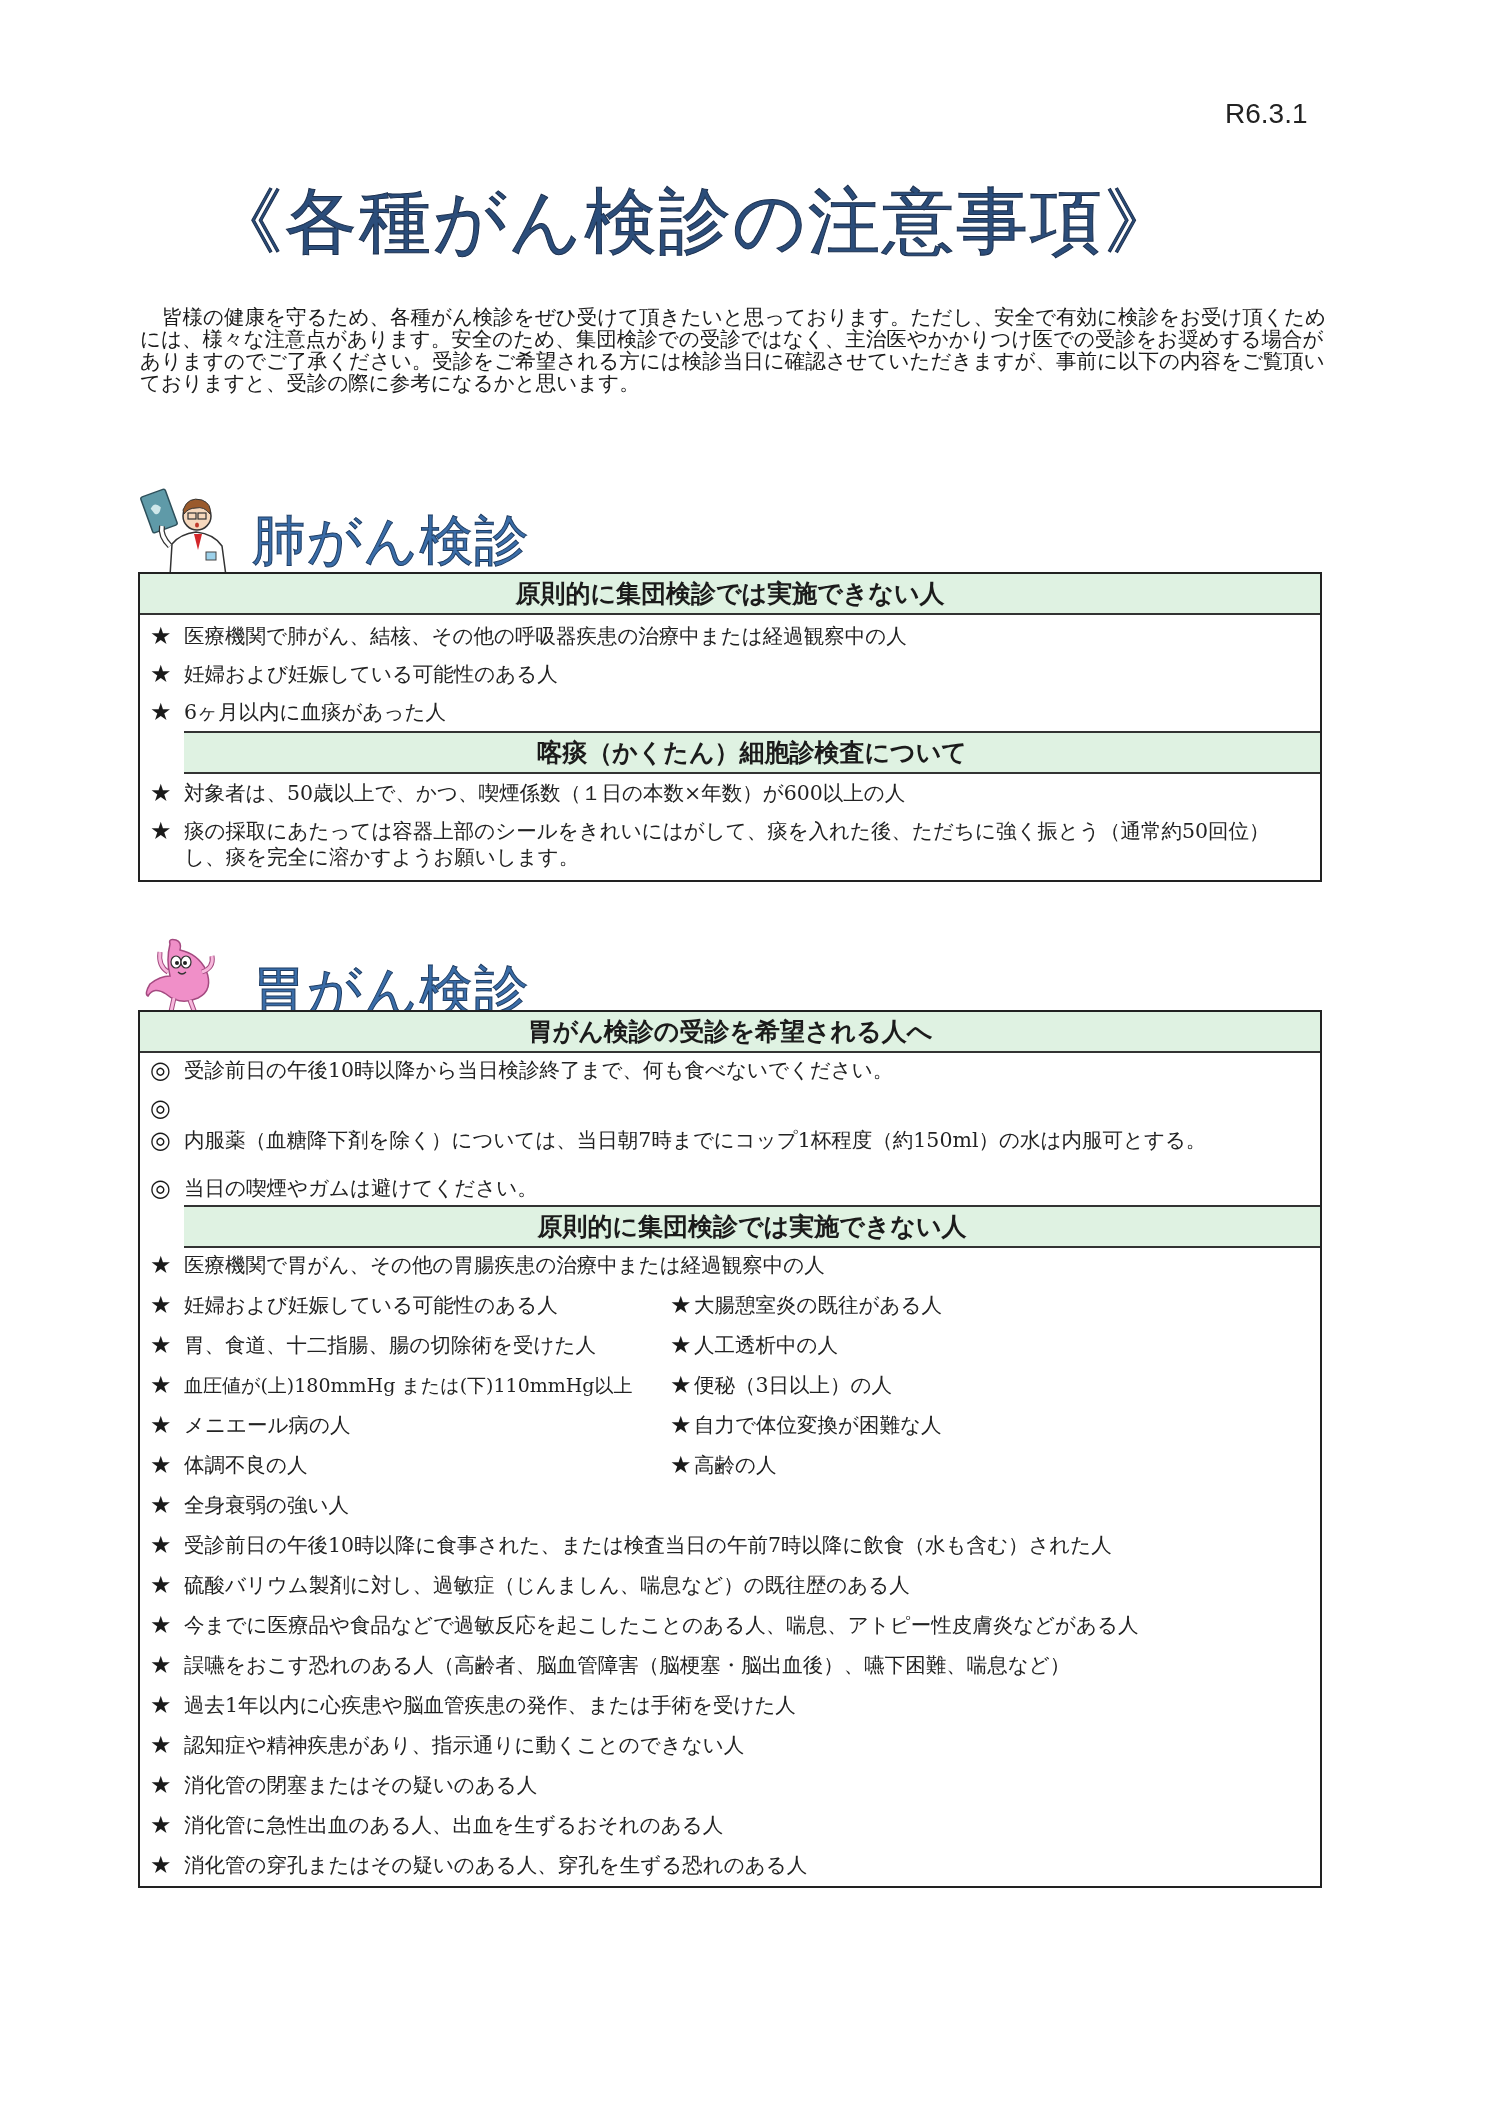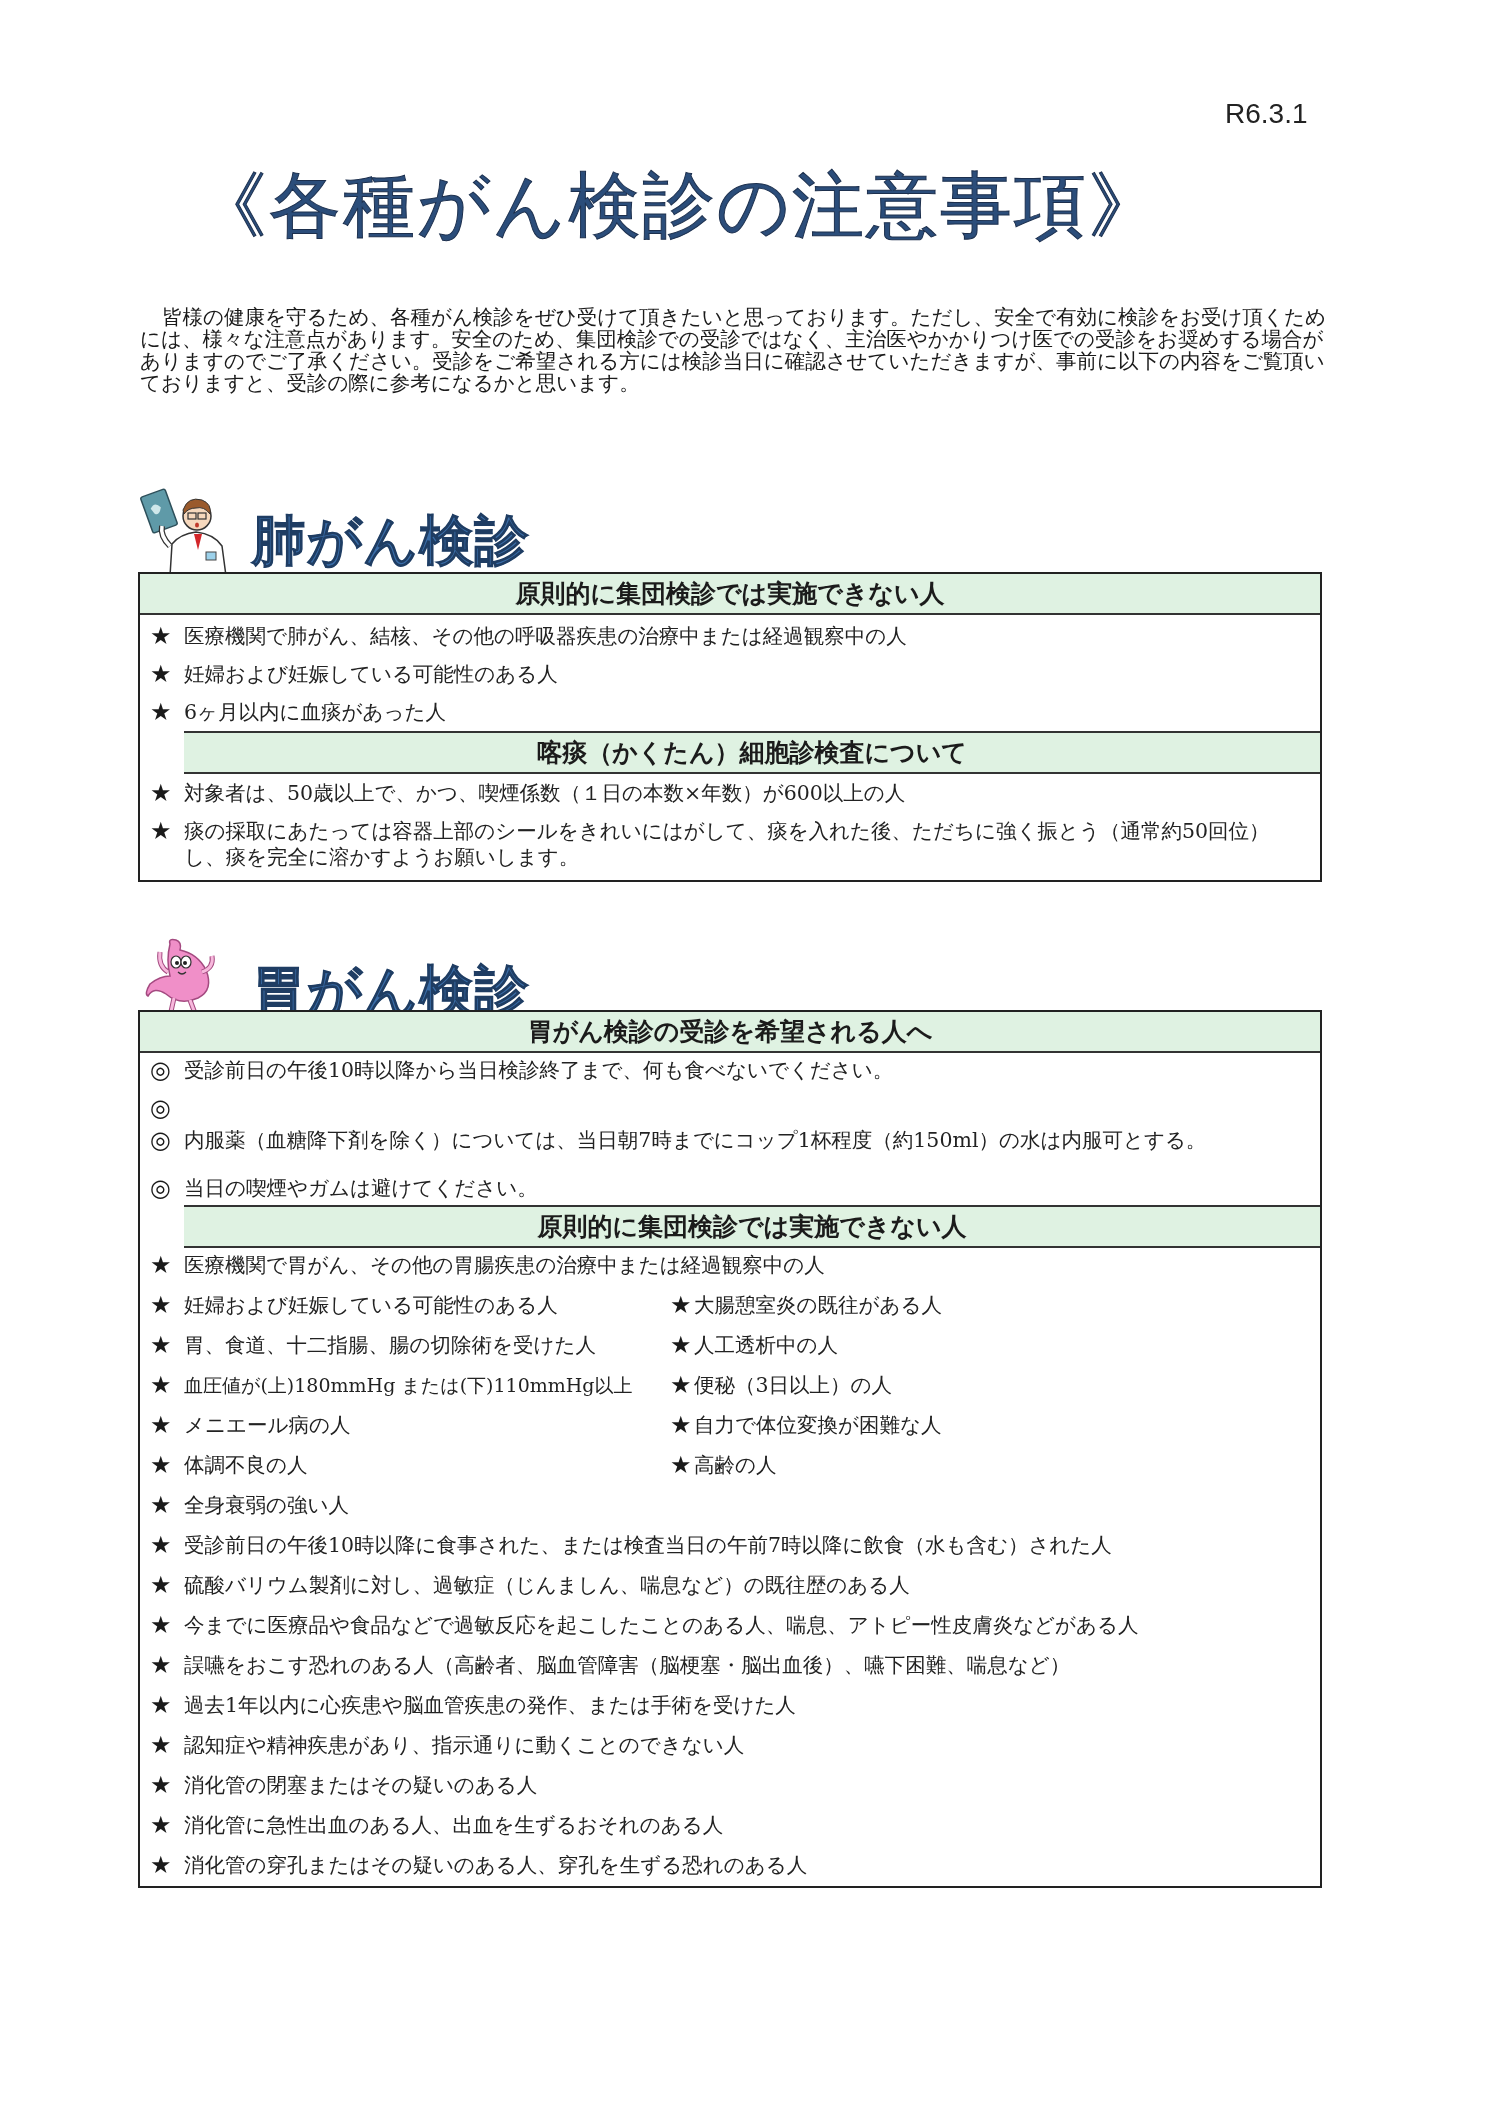--- a/index.html
+++ b/index.html
@@ -12,38 +12,37 @@
       position: absolute; left: 1225px; top: 98px;
       font-family: "Liberation Sans", "DejaVu Sans", sans-serif;
       font-size: 28px; color: #222;
     }
     .main-title {
       position: absolute; left: 195px; top: 158px; width: 1060px;
       font-family: "DejaVu Sans", "Liberation Sans", sans-serif;
       font-size: 72px; font-weight: normal; letter-spacing: 2px;
       color: #2b4d7a;
       -webkit-text-stroke: 1px #1c2f4d;
-      white-space: nowrap; margin: 0;
+      white-space: nowrap; margin: 16px;
     }
     .intro {
       position: absolute; left: 140px; top: 306px; width: 1190px;
       font-family: "DejaVu Sans", "Liberation Sans", sans-serif;
       font-size: 20.5px; line-height: 22px; color: #1a1a1a;
       text-indent: 22px; margin: 0;
     }
     .section-head {
       position: absolute; left: 140px; display: flex; align-items: flex-end;
     }
     .section-title {
       font-family: "DejaVu Sans", "Liberation Sans", sans-serif;
       font-size: 54px; color: #3a6da8;
       -webkit-text-stroke: 1px #1f3d63;
       margin-left: 16px; line-height: 1; margin-bottom: 8px;
       letter-spacing: 1px;
-      font-weight: bold;
     }
     .illus { width: 96px; height: 90px; display: block; }
     .box {
       position: absolute; left: 138px; width: 1184px;
       border: 2px solid #222; box-sizing: border-box;
     }
     .box-header {
       background: #dff2e2; border-bottom: 2px solid #333;
       text-align: center;
       font-family: "DejaVu Sans", "Liberation Sans", sans-serif;

